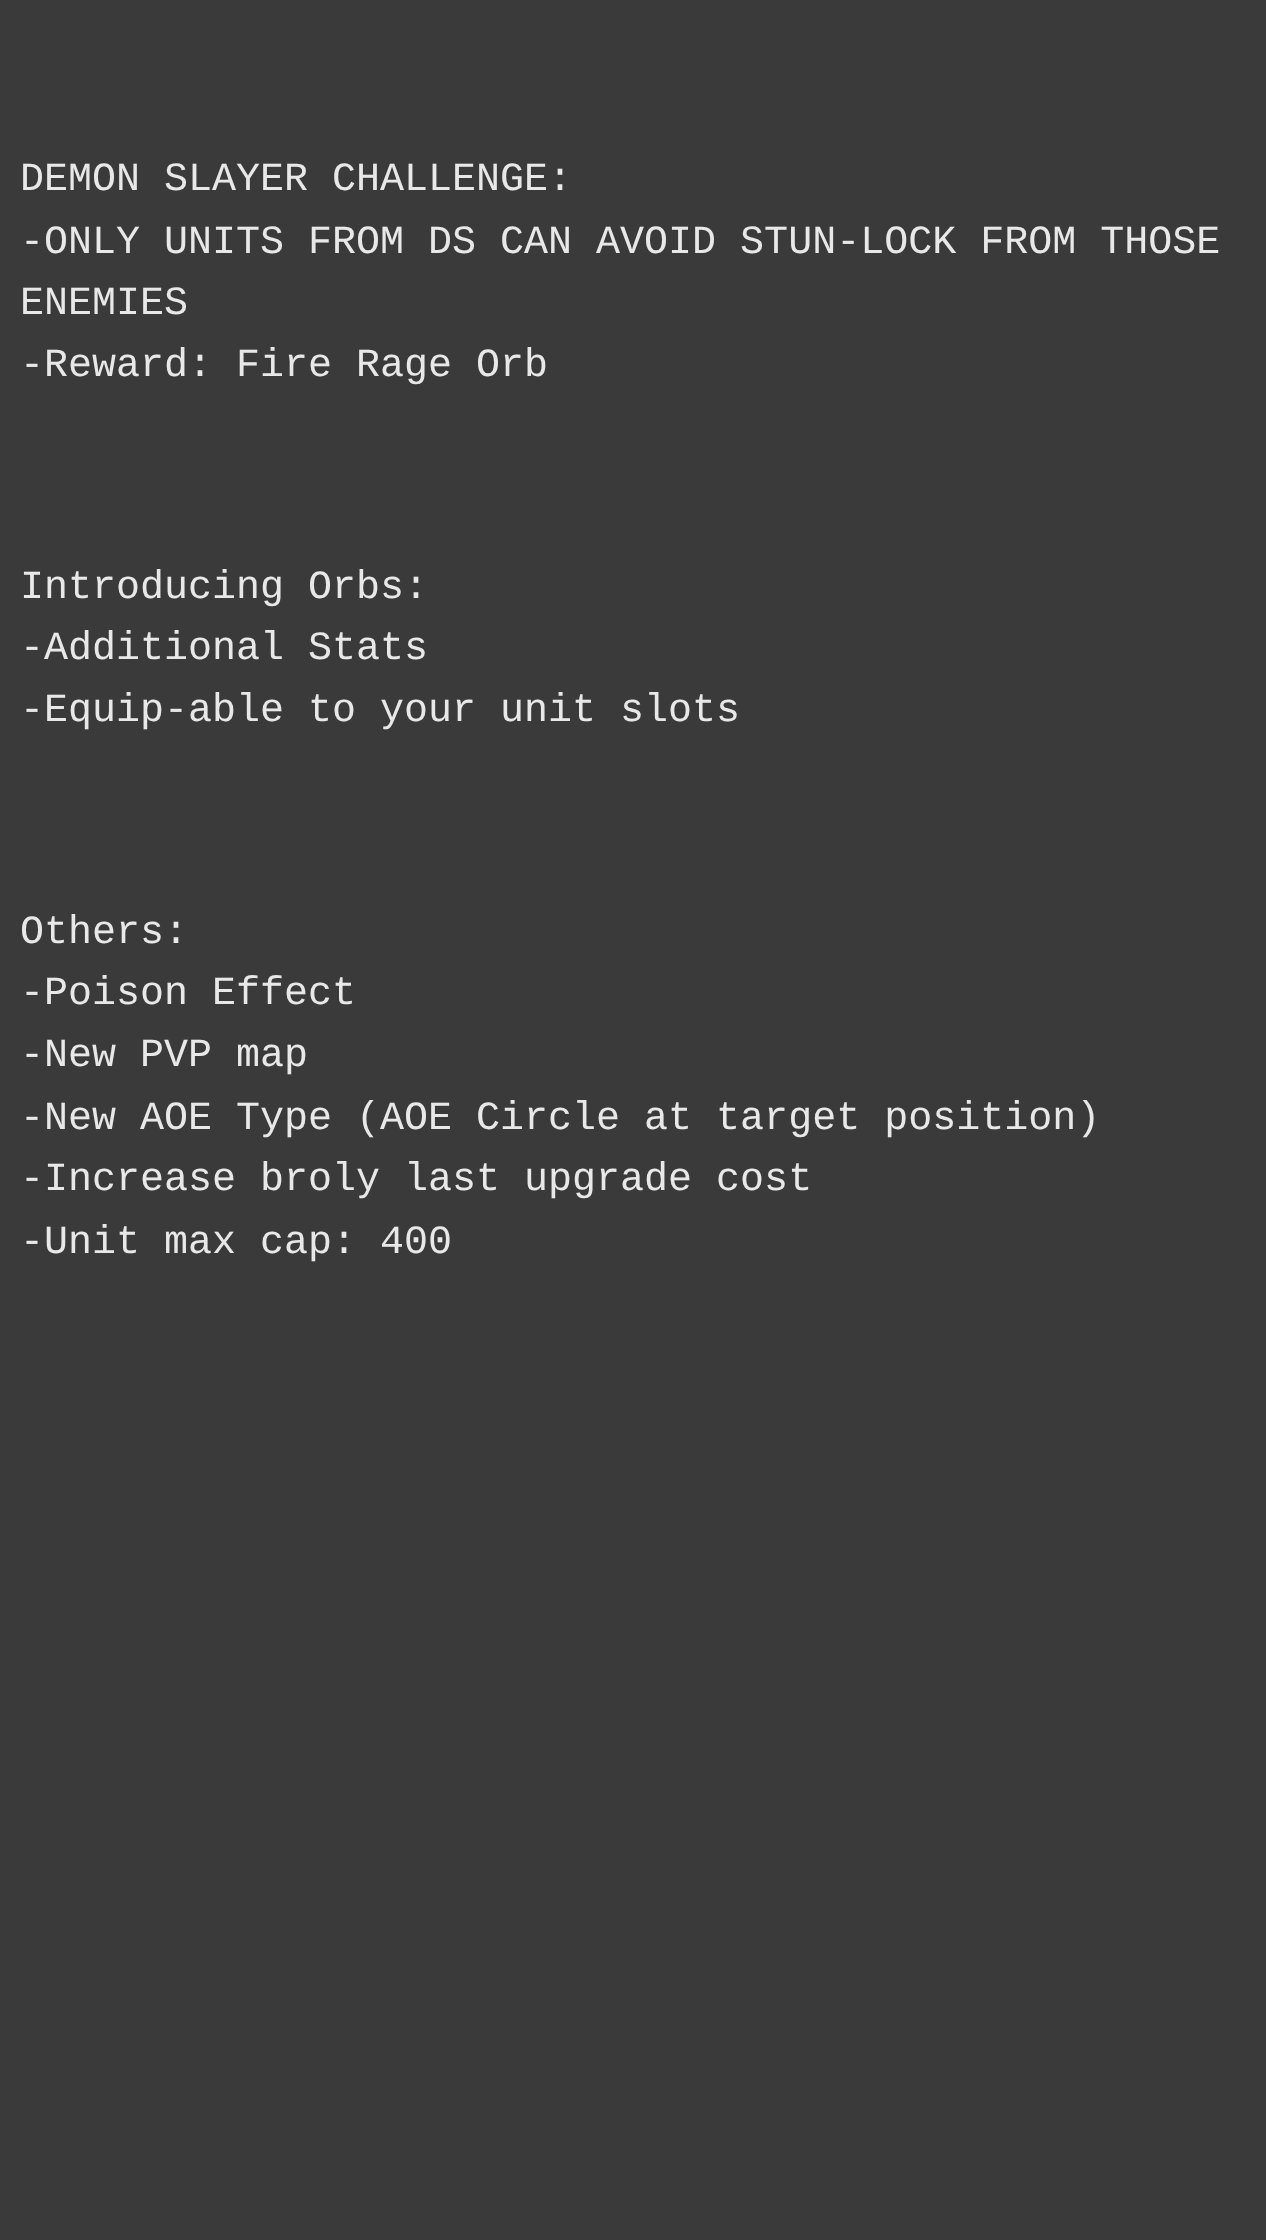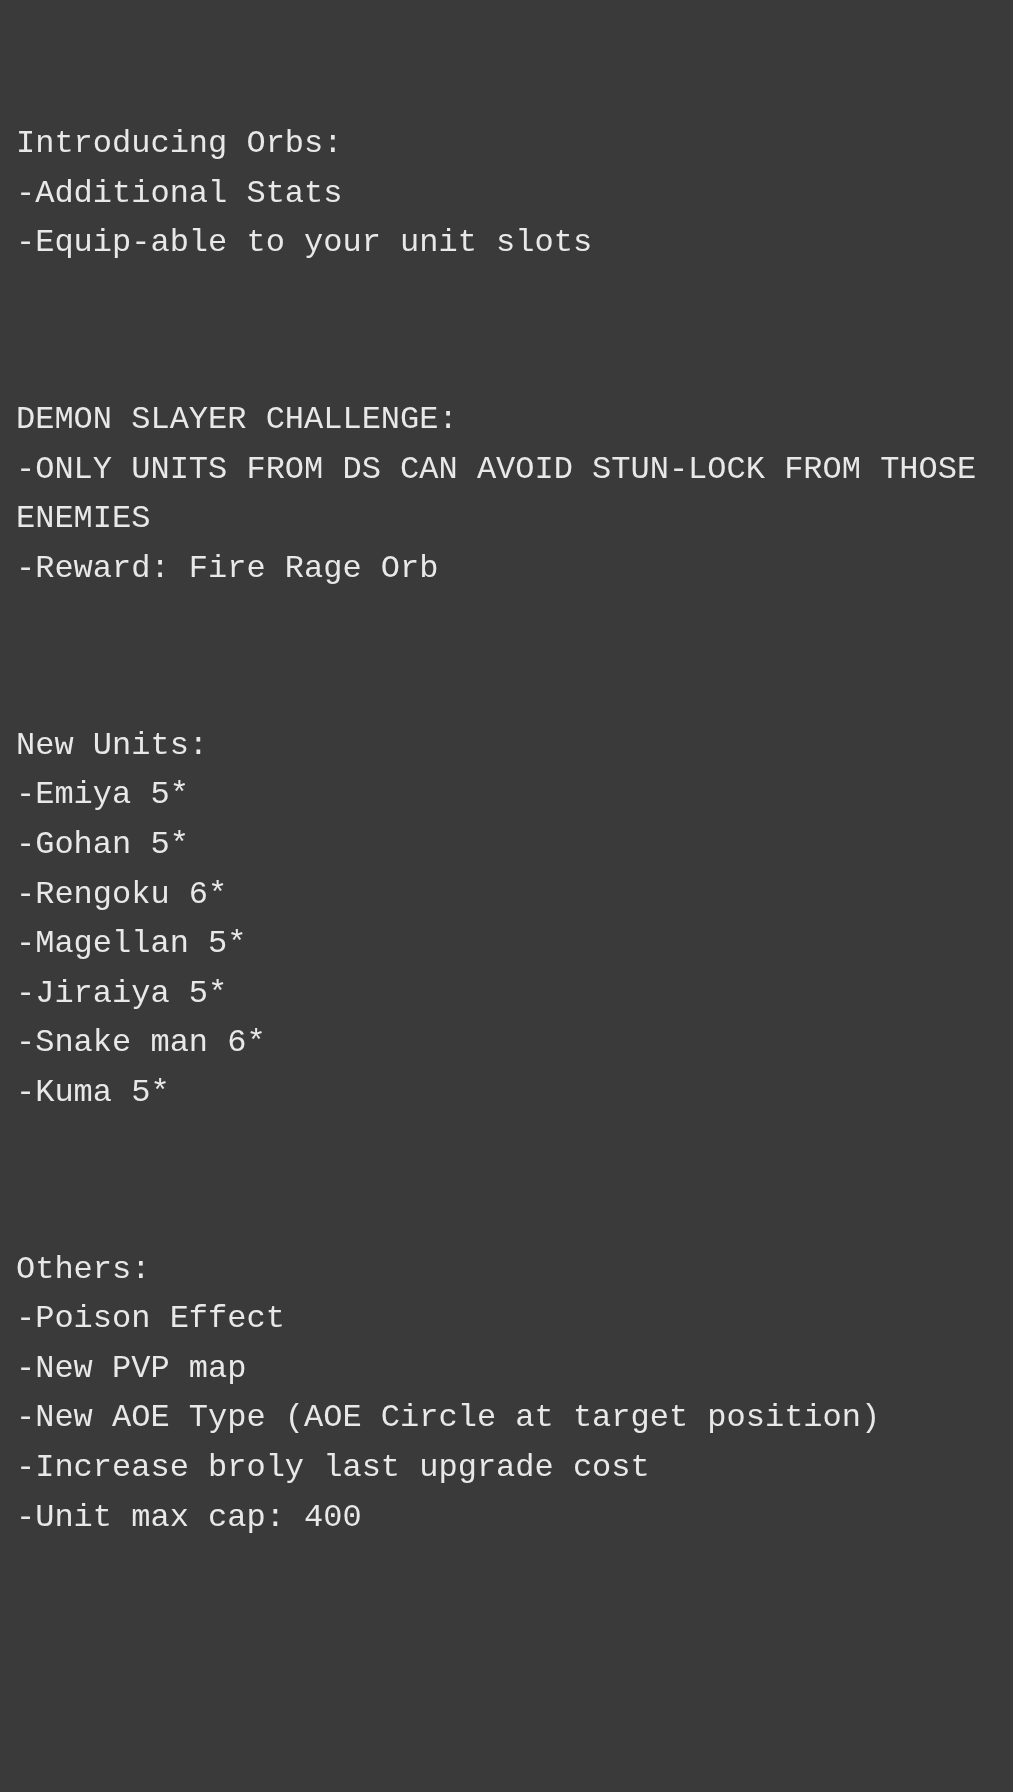--- a/index.html
+++ b/index.html
@@ -25,34 +25,26 @@
     }
 
     .section {
       margin-bottom: 28px;
     }
   </style>
 </head>
 <body>
 
 <div class="content-block">
+  <div class="section">DEMON SLAYER CHALLENGE:
+-ONLY UNITS FROM DS CAN AVOID STUN-LOCK FROM THOSE ENEMIES
+-Reward: Fire Rage Orb</div>
   <div class="section">Introducing Orbs:
 -Additional Stats
 -Equip-able to your unit slots</div>
-  <div class="section">DEMON SLAYER CHALLENGE:
--ONLY UNITS FROM DS CAN AVOID STUN-LOCK FROM THOSE ENEMIES
--Reward: Fire Rage Orb</div>
-  <div class="section">New Units:
--Emiya 5*
--Gohan 5*
--Rengoku 6*
--Magellan 5*
--Jiraiya 5*
--Snake man 6*
--Kuma 5*</div>
   <div class="section">Others:
 -Poison Effect
 -New PVP map
 -New AOE Type (AOE Circle at target position)
 -Increase broly last upgrade cost
 -Unit max cap: 400</div>
   
 </div>
 
 </body></html>

